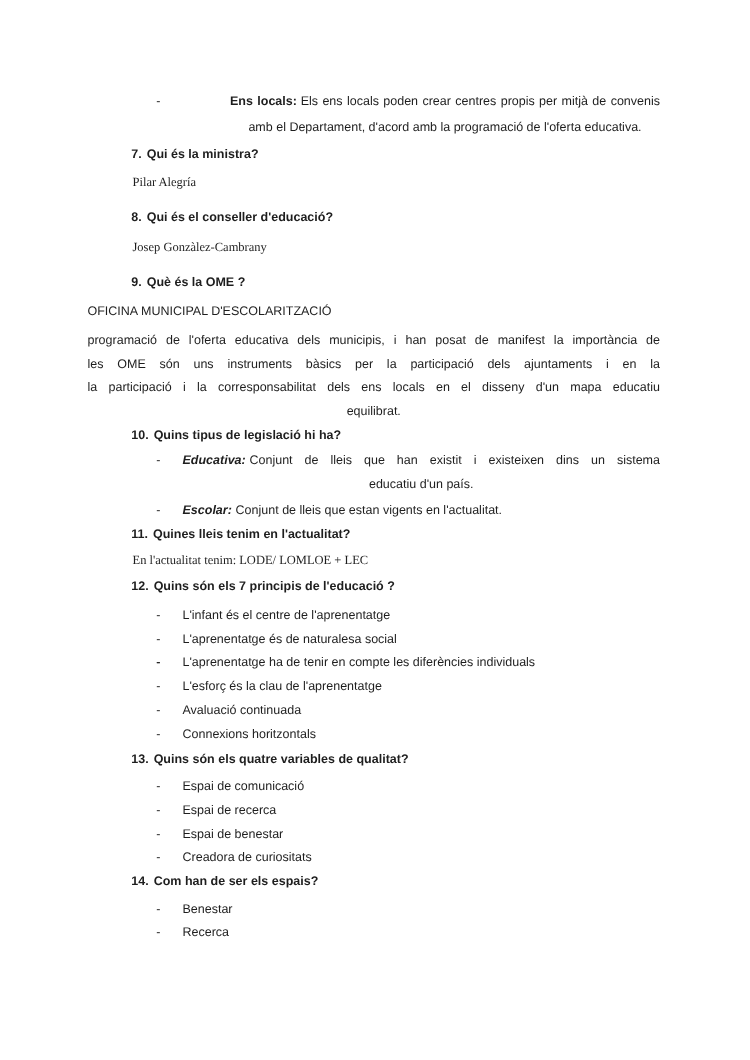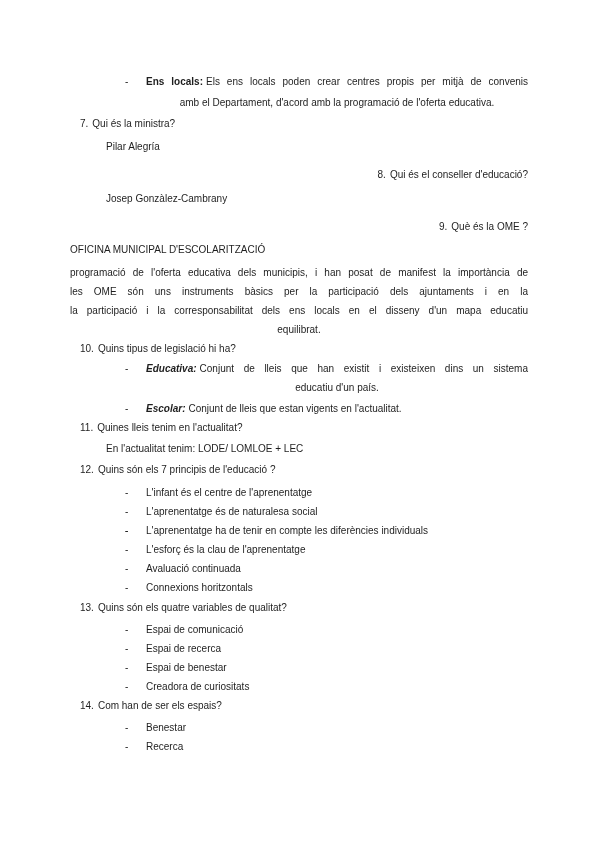--- a/index.html
+++ b/index.html
@@ -6,47 +6,47 @@
   body {
     width: 600px; height: 848px;
     font-family: "Liberation Sans", "DejaVu Sans", sans-serif;
     font-size: 10px;
     color: #1e1e1e;
     overflow: hidden;
   }
   .page { padding: 71px 72px 0 70px; }
 
   
-  .q { font-weight: 400; margin-left: 10px; line-height: 20px; }
+  .q { font-weight: 700; margin-left: 35px; line-height: 20px; }
   .q .qtext { margin-left: 4px; }
 
   
-  .ans { margin-left: 36px; line-height: 20px; }
+  .ans { margin-left: 36px; line-height: 20px; font-family: Liberation Serif, serif; }
 
   
   .p0 { line-height: 20px; }
   .para { }
   .jline { text-align: justify; text-align-last: justify; line-height: 19px; }
   .nline { line-height: 19px; text-align: center; }
 
   
   .li { position: relative; padding-left: 76px; line-height: 19px; }
   .li .dash { position: absolute; left: 55px; top: 0; }
   .li.tall { line-height: 21px; }
-  .li.tall .jline, .li.tall .nline { line-height: 21px; }
+  .li.tall .jline, .li.tall .nline { line-height: 21px; margin-left: 38px; }
 
   .bl  { font-weight: 700; margin-right: 3px; }              
   .bli { font-weight: 700; font-style: italic; margin-right: 3px; } 
 
   .mt0 { margin-top: 0; }
   .mt1 { margin-top: 1px; }
   .mt2 { margin-top: 2px; }
   .mt3 { margin-top: 3px; }
   .mt4 { margin-top: 4px; }
-  .mt8 { margin-top: 8px; text-align: right; }
+  .mt8 { margin-top: 8px; }
 </style>
 </head>
 <body>
 
 <div class="page">
 
   <div class="li tall mt0">
     <span class="dash">-</span>
     <div class="jline"><span class="bl">Ens locals:</span><span>Els ens locals poden crear centres propis per mitjà de convenis</span></div>
     <div class="nline">amb el Departament, d'acord amb la programació de l'oferta educativa.</div>

